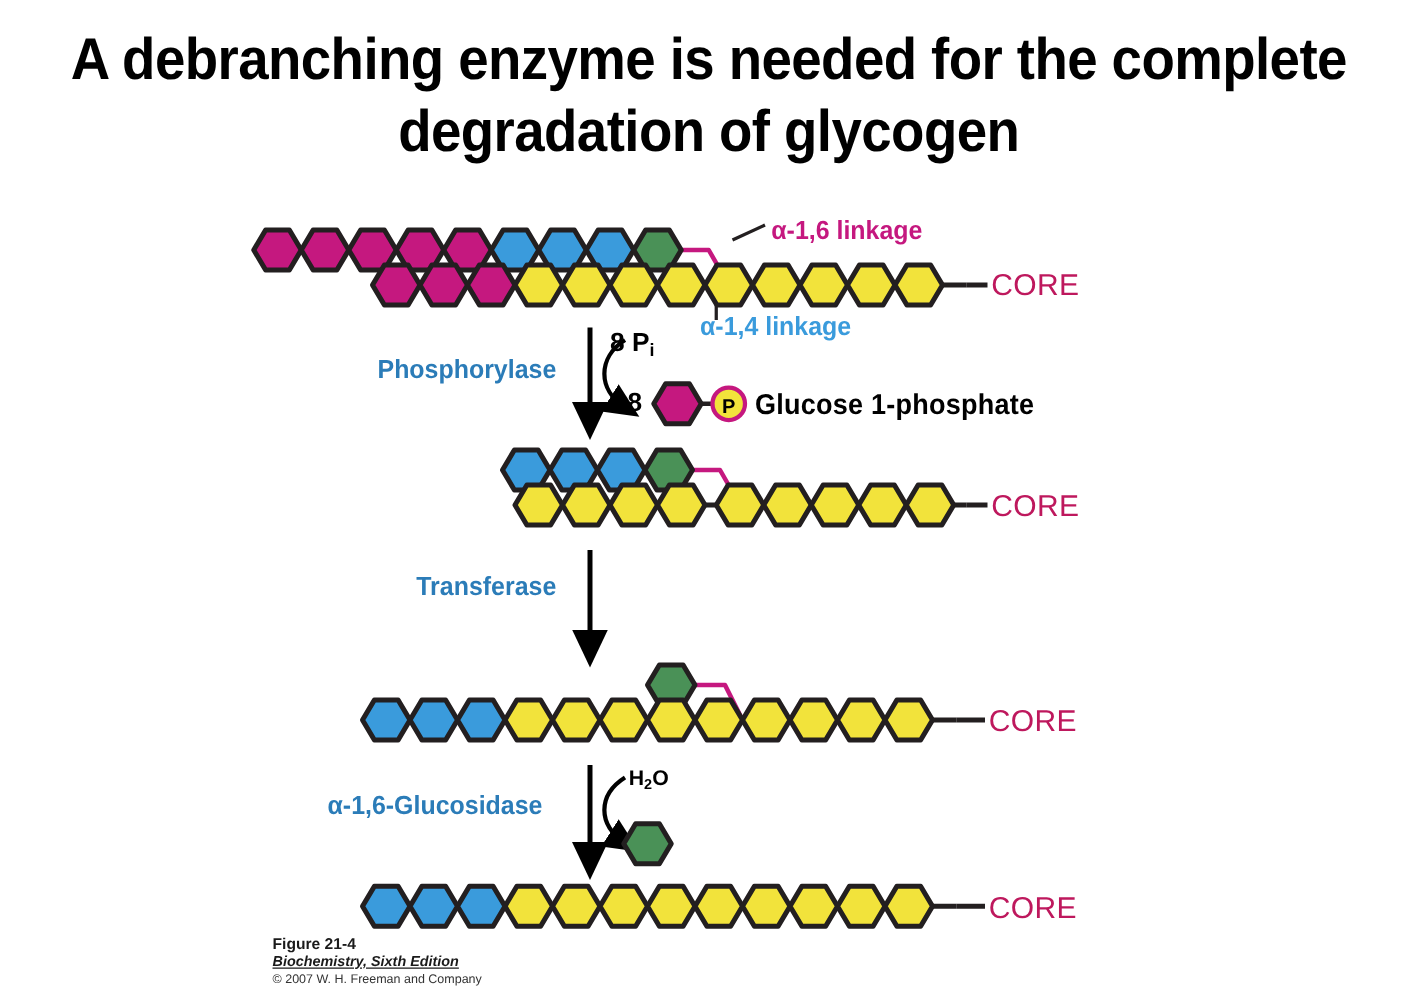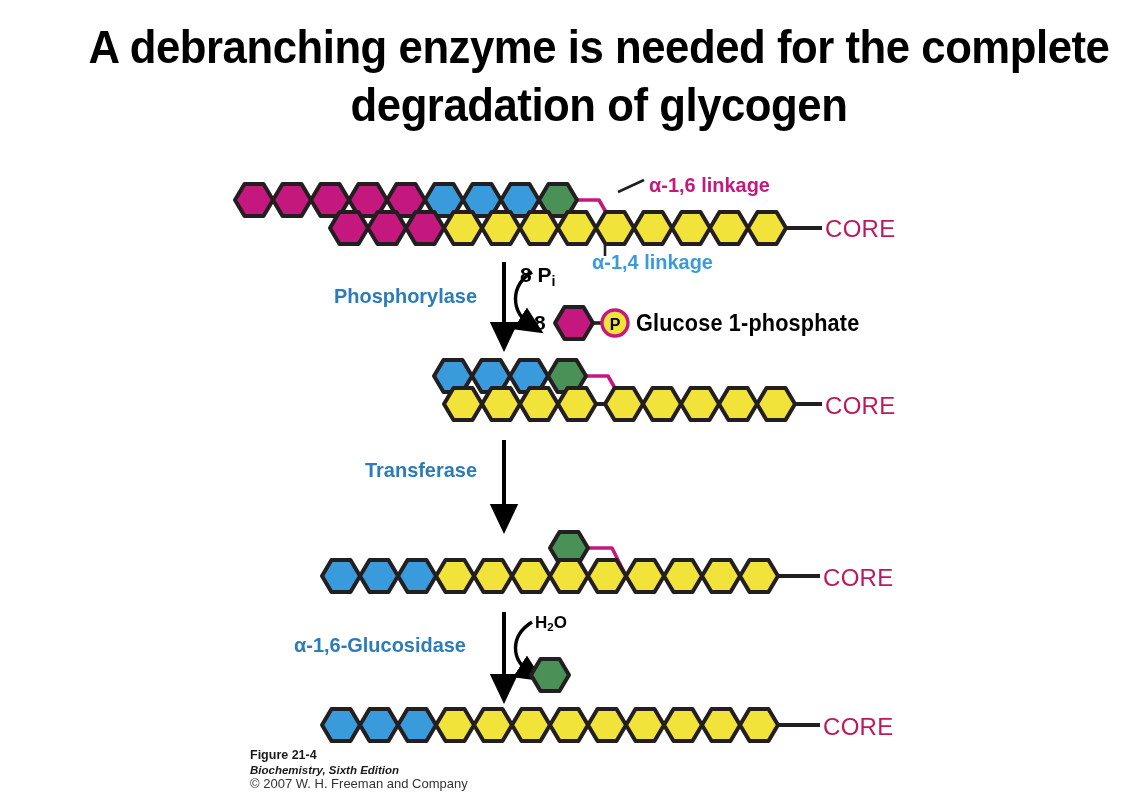--- a/index.html
+++ b/index.html
@@ -1,20 +1,20 @@
 <!DOCTYPE html>
 <html><head>
 <meta charset="utf-8">
 <style>
   html,body{margin:0;padding:0;}
   body{
     width:1134px;height:800px;background:#ffffff;overflow:hidden;
     font-family:"Liberation Sans", sans-serif;position:relative;
   }
-  #stage{position:absolute;left:0;top:0;width:911px;height:800px;margin-left:32px;}
+  #stage{position:absolute;left:0;top:0;width:911px;height:800px;}
 
   
   .title{
     position:absolute;left:0;top:18px;width:1134px;text-align:center;
     font-family:"Liberation Sans", sans-serif;
     font-weight:bold;font-size:47px;line-height:58px;color:#000000;
     letter-spacing:-0.5px;
     transform:scaleX(0.93);transform-origin:center top;
   }
 
@@ -53,22 +53,22 @@
   }
   .plain-txt{
     color:#000;font-size:22px;line-height:29px;
     font-family:"Liberation Sans", sans-serif;
   }
   .sub{font-size:0.68em;vertical-align:-0.28em;}
 
   
   .credit{position:absolute;left:218px;top:748px;color:#1a1a1a;}
   .credit .c1{font-size:12.5px;font-weight:bold;font-family:"Liberation Sans", sans-serif;line-height:15px;}
-  .credit .c2{font-size:11.5px;font-weight:bold;font-style:italic;font-family:"Liberation Sans", sans-serif;line-height:14px;}
-  .credit .c3{font-size:13px;font-family:"Liberation Sans", sans-serif;line-height:14px;color:#333;}
+  .credit .c2{font-size:11.5px;font-weight:bold;font-style:italic;font-family:"Liberation Sans", sans-serif;line-height:14px;text-decoration:underline;}
+  .credit .c3{font-size:10px;font-family:"Liberation Sans", sans-serif;line-height:14px;color:#333;}
 </style>
 </head>
 <body>
 
 <div id="stage">
 
   <div class="title">A debranching enzyme is needed for the complete degradation of glycogen</div>
 
   <svg class="layer" viewBox="0 0 1134 800" width="1134" height="800" xmlns="http://www.w3.org/2000/svg">
     <defs>

